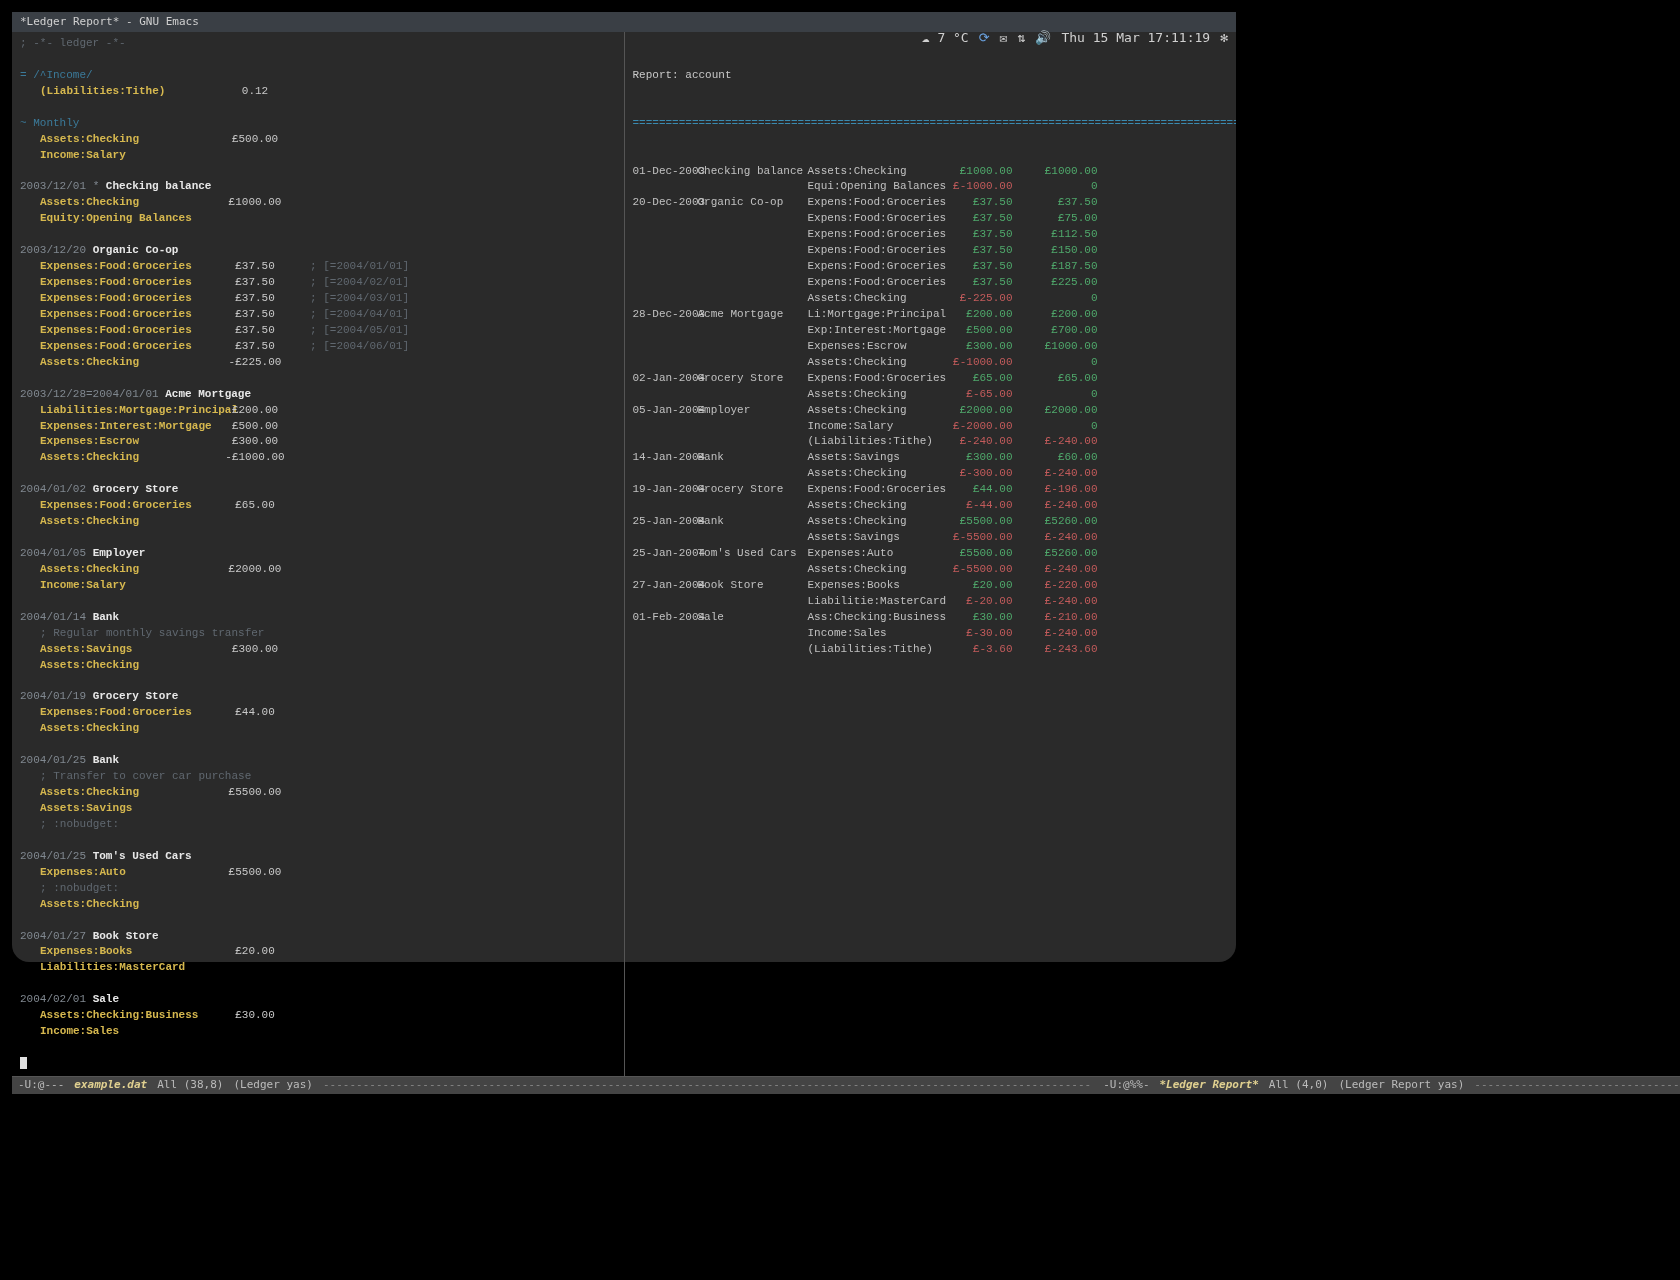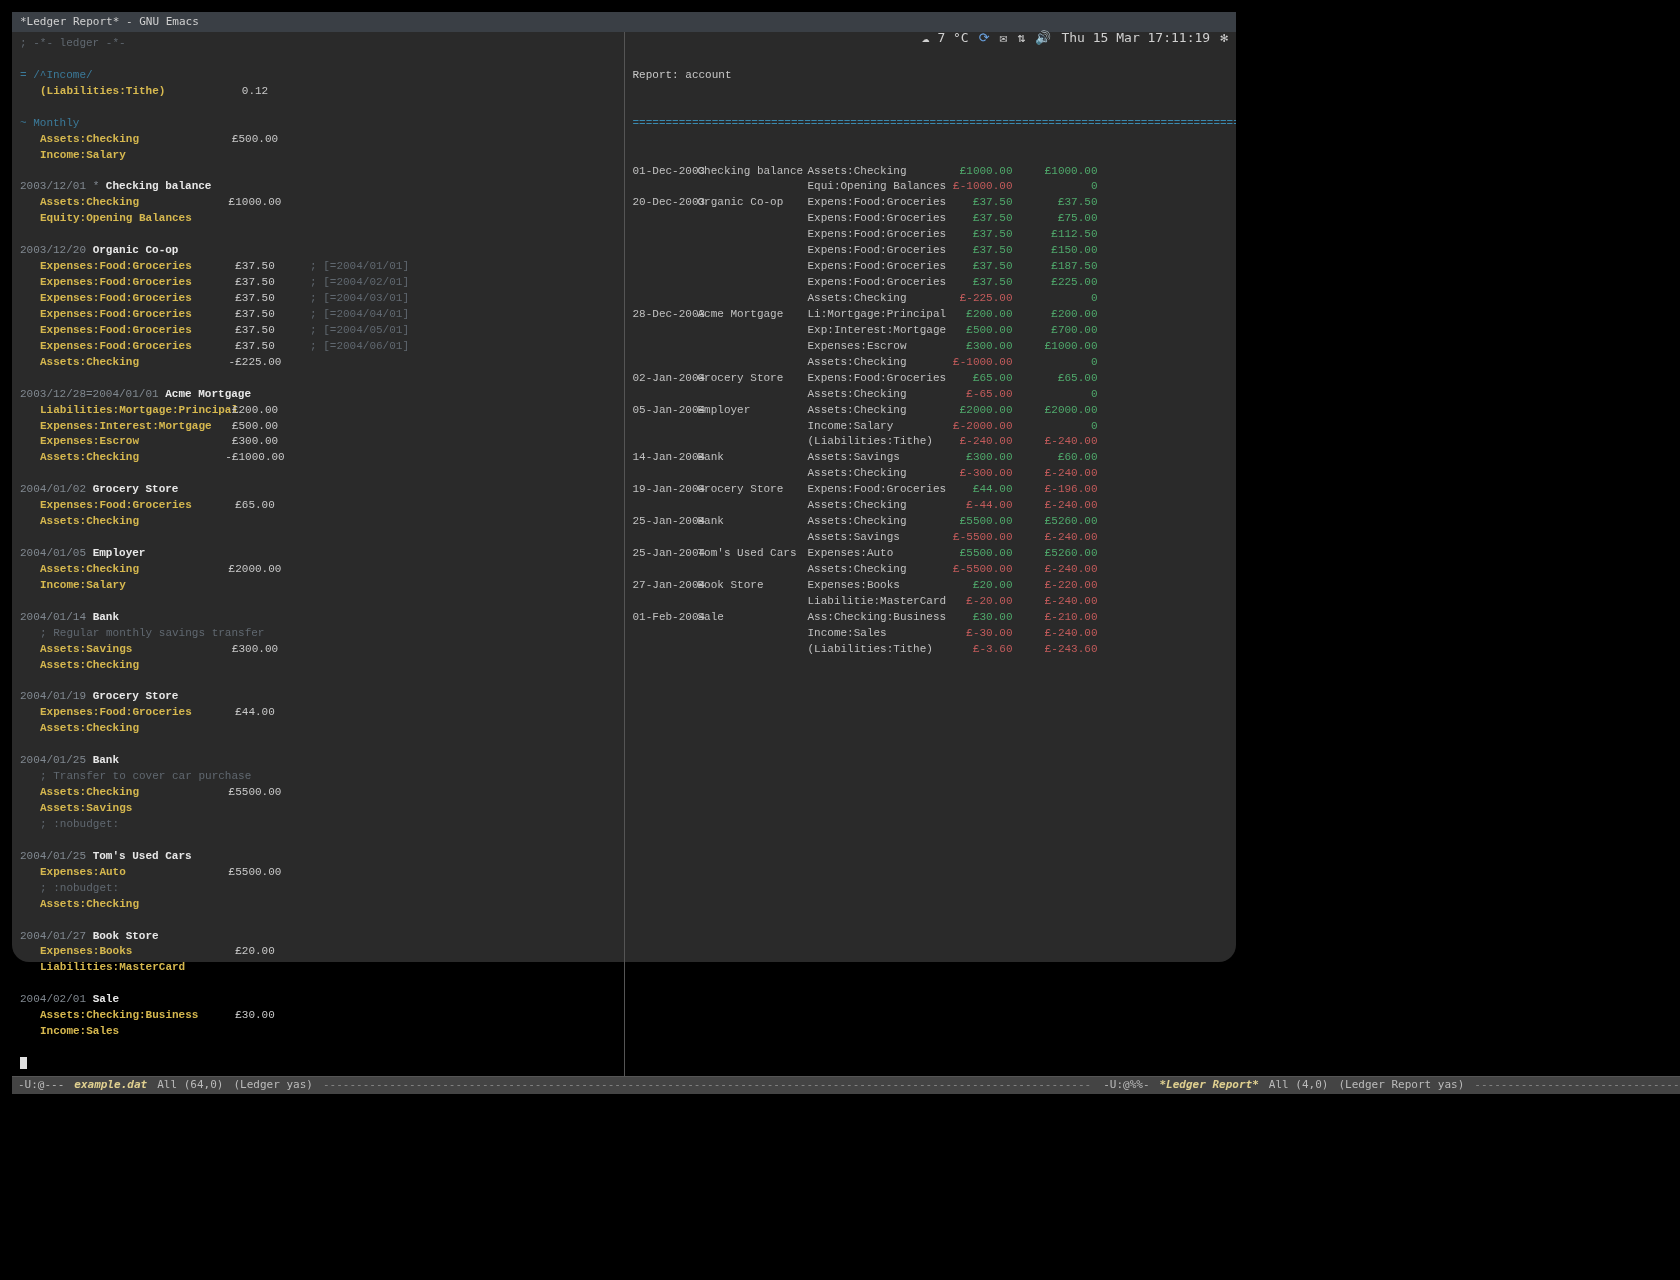--- a/index.html
+++ b/index.html
@@ -96,21 +96,21 @@
         <div class="sep" id="sep">====================================================================================================</div>
         <div id="rptrows"><div class="row"><span class="c1 d">01-Dec-2003</span><span class="c2 p">Checking balance</span><span class="c3 a">Assets:Checking</span><span class="c4 pos">£1000.00</span><span class="c5 pos">£1000.00</span></div><div class="row"><span class="c1 d"></span><span class="c2 p"></span><span class="c3 a">Equi:Opening Balances</span><span class="c4 neg">£-1000.00</span><span class="c5 pos">0</span></div><div class="row"><span class="c1 d">20-Dec-2003</span><span class="c2 p">Organic Co-op</span><span class="c3 a">Expens:Food:Groceries</span><span class="c4 pos">£37.50</span><span class="c5 pos">£37.50</span></div><div class="row"><span class="c1 d"></span><span class="c2 p"></span><span class="c3 a">Expens:Food:Groceries</span><span class="c4 pos">£37.50</span><span class="c5 pos">£75.00</span></div><div class="row"><span class="c1 d"></span><span class="c2 p"></span><span class="c3 a">Expens:Food:Groceries</span><span class="c4 pos">£37.50</span><span class="c5 pos">£112.50</span></div><div class="row"><span class="c1 d"></span><span class="c2 p"></span><span class="c3 a">Expens:Food:Groceries</span><span class="c4 pos">£37.50</span><span class="c5 pos">£150.00</span></div><div class="row"><span class="c1 d"></span><span class="c2 p"></span><span class="c3 a">Expens:Food:Groceries</span><span class="c4 pos">£37.50</span><span class="c5 pos">£187.50</span></div><div class="row"><span class="c1 d"></span><span class="c2 p"></span><span class="c3 a">Expens:Food:Groceries</span><span class="c4 pos">£37.50</span><span class="c5 pos">£225.00</span></div><div class="row"><span class="c1 d"></span><span class="c2 p"></span><span class="c3 a">Assets:Checking</span><span class="c4 neg">£-225.00</span><span class="c5 pos">0</span></div><div class="row"><span class="c1 d">28-Dec-2003</span><span class="c2 p">Acme Mortgage</span><span class="c3 a">Li:Mortgage:Principal</span><span class="c4 pos">£200.00</span><span class="c5 pos">£200.00</span></div><div class="row"><span class="c1 d"></span><span class="c2 p"></span><span class="c3 a">Exp:Interest:Mortgage</span><span class="c4 pos">£500.00</span><span class="c5 pos">£700.00</span></div><div class="row"><span class="c1 d"></span><span class="c2 p"></span><span class="c3 a">Expenses:Escrow</span><span class="c4 pos">£300.00</span><span class="c5 pos">£1000.00</span></div><div class="row"><span class="c1 d"></span><span class="c2 p"></span><span class="c3 a">Assets:Checking</span><span class="c4 neg">£-1000.00</span><span class="c5 pos">0</span></div><div class="row"><span class="c1 d">02-Jan-2004</span><span class="c2 p">Grocery Store</span><span class="c3 a">Expens:Food:Groceries</span><span class="c4 pos">£65.00</span><span class="c5 pos">£65.00</span></div><div class="row"><span class="c1 d"></span><span class="c2 p"></span><span class="c3 a">Assets:Checking</span><span class="c4 neg">£-65.00</span><span class="c5 pos">0</span></div><div class="row"><span class="c1 d">05-Jan-2004</span><span class="c2 p">Employer</span><span class="c3 a">Assets:Checking</span><span class="c4 pos">£2000.00</span><span class="c5 pos">£2000.00</span></div><div class="row"><span class="c1 d"></span><span class="c2 p"></span><span class="c3 a">Income:Salary</span><span class="c4 neg">£-2000.00</span><span class="c5 pos">0</span></div><div class="row"><span class="c1 d"></span><span class="c2 p"></span><span class="c3 a">(Liabilities:Tithe)</span><span class="c4 neg">£-240.00</span><span class="c5 neg">£-240.00</span></div><div class="row"><span class="c1 d">14-Jan-2004</span><span class="c2 p">Bank</span><span class="c3 a">Assets:Savings</span><span class="c4 pos">£300.00</span><span class="c5 pos">£60.00</span></div><div class="row"><span class="c1 d"></span><span class="c2 p"></span><span class="c3 a">Assets:Checking</span><span class="c4 neg">£-300.00</span><span class="c5 neg">£-240.00</span></div><div class="row"><span class="c1 d">19-Jan-2004</span><span class="c2 p">Grocery Store</span><span class="c3 a">Expens:Food:Groceries</span><span class="c4 pos">£44.00</span><span class="c5 neg">£-196.00</span></div><div class="row"><span class="c1 d"></span><span class="c2 p"></span><span class="c3 a">Assets:Checking</span><span class="c4 neg">£-44.00</span><span class="c5 neg">£-240.00</span></div><div class="row"><span class="c1 d">25-Jan-2004</span><span class="c2 p">Bank</span><span class="c3 a">Assets:Checking</span><span class="c4 pos">£5500.00</span><span class="c5 pos">£5260.00</span></div><div class="row"><span class="c1 d"></span><span class="c2 p"></span><span class="c3 a">Assets:Savings</span><span class="c4 neg">£-5500.00</span><span class="c5 neg">£-240.00</span></div><div class="row"><span class="c1 d">25-Jan-2004</span><span class="c2 p">Tom's Used Cars</span><span class="c3 a">Expenses:Auto</span><span class="c4 pos">£5500.00</span><span class="c5 pos">£5260.00</span></div><div class="row"><span class="c1 d"></span><span class="c2 p"></span><span class="c3 a">Assets:Checking</span><span class="c4 neg">£-5500.00</span><span class="c5 neg">£-240.00</span></div><div class="row"><span class="c1 d">27-Jan-2004</span><span class="c2 p">Book Store</span><span class="c3 a">Expenses:Books</span><span class="c4 pos">£20.00</span><span class="c5 neg">£-220.00</span></div><div class="row"><span class="c1 d"></span><span class="c2 p"></span><span class="c3 a">Liabilitie:MasterCard</span><span class="c4 neg">£-20.00</span><span class="c5 neg">£-240.00</span></div><div class="row"><span class="c1 d">01-Feb-2004</span><span class="c2 p">Sale</span><span class="c3 a">Ass:Checking:Business</span><span class="c4 pos">£30.00</span><span class="c5 neg">£-210.00</span></div><div class="row"><span class="c1 d"></span><span class="c2 p"></span><span class="c3 a">Income:Sales</span><span class="c4 neg">£-30.00</span><span class="c5 neg">£-240.00</span></div><div class="row"><span class="c1 d"></span><span class="c2 p"></span><span class="c3 a">(Liabilities:Tithe)</span><span class="c4 neg">£-3.60</span><span class="c5 neg">£-243.60</span></div></div>
       </div>
     </div>
   </div>
 
   <div style="display:flex;">
     <div class="modeline" style="flex:1">
       <span>-U:@---</span>
       <span class="buf">example.dat</span>
-      <span>All (64,0)</span>
+      <span>All (38,8)</span>
       <span>(Ledger yas)</span>
       <span class="dashes">--------------------------------------------------------------------------------------------------------------------------------</span>
     </div>
     <div class="modeline" style="flex:1">
       <span>-U:@%%-</span>
       <span class="buf">*Ledger Report*</span>
       <span>All (4,0)</span>
       <span>(Ledger Report yas)</span>
       <span class="dashes">--------------------------------------------------------------------------------------------------------------------------------</span>
     </div>

